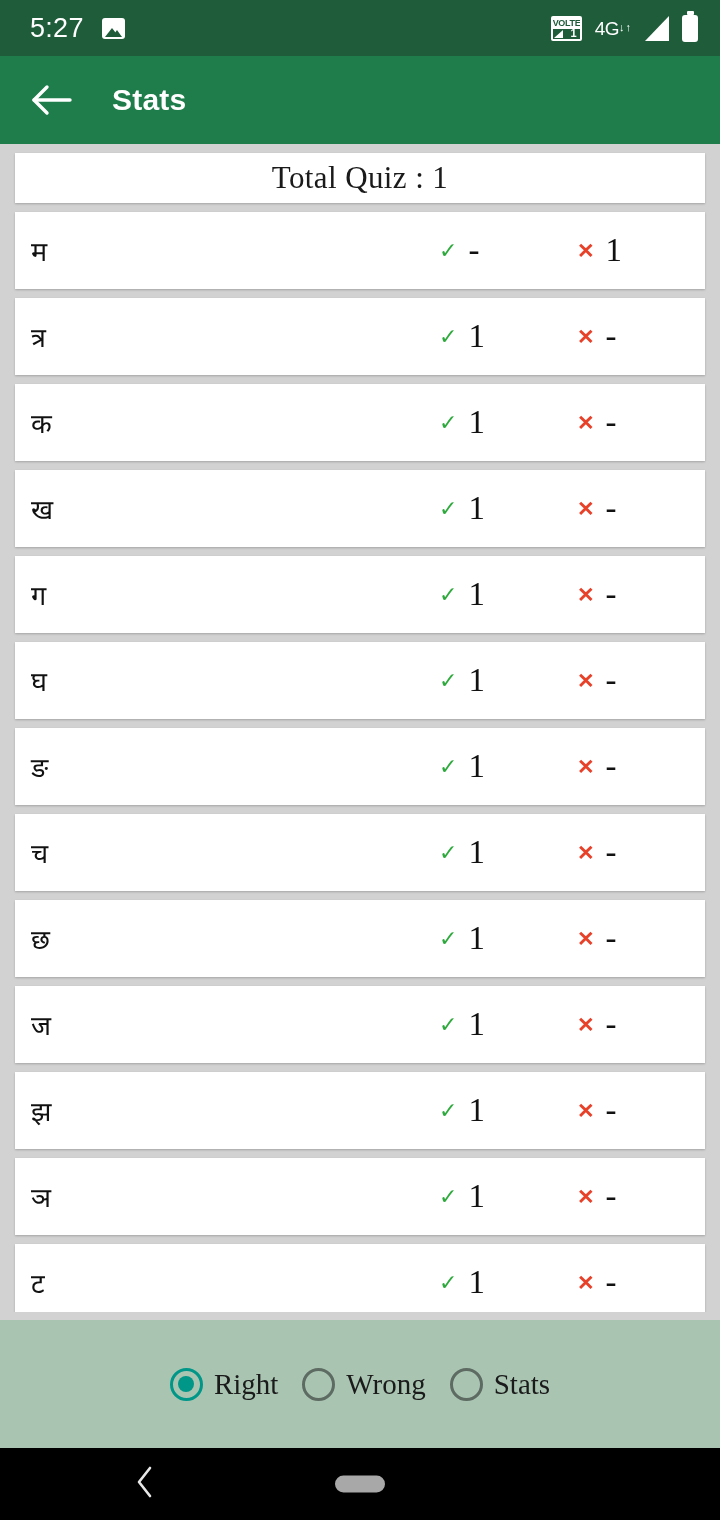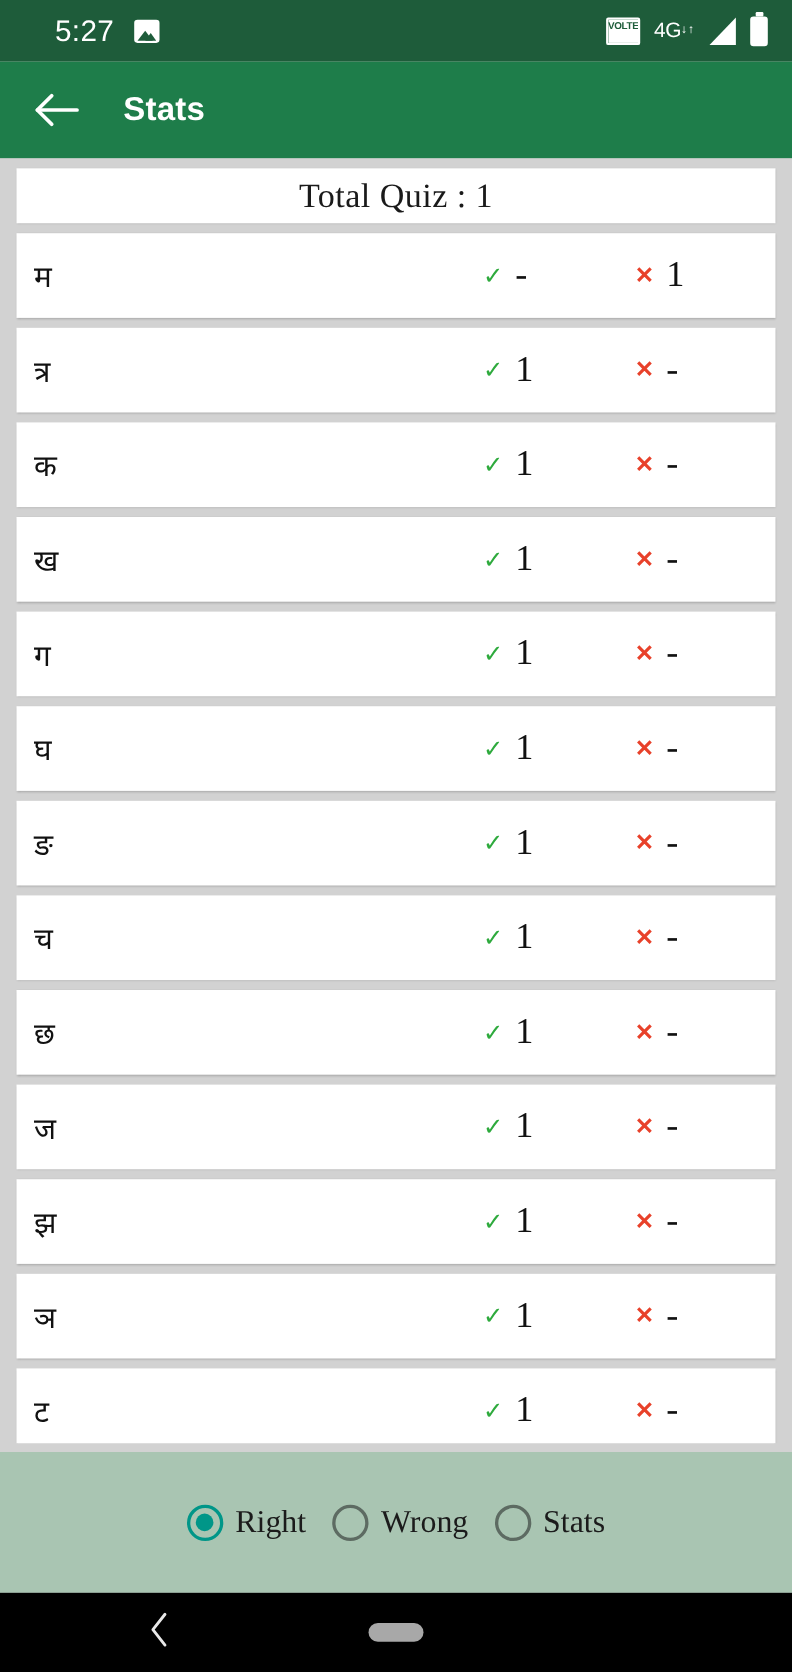--- a/index.html
+++ b/index.html
@@ -19,40 +19,40 @@
   
   #status-bar {
     height:56px;
     background:#1e5c3a;
     display:flex;
     align-items:center;
     justify-content:space-between;
     padding:0 22px 0 30px;
     color:#ffffff;
   }
-  .sb-left { display:flex; align-items:center; gap:18px;margin-left:20px; }
+  .sb-left { display:flex; align-items:center; gap:18px; }
   .sb-time { font-size:27px; font-weight:400; letter-spacing:.3px; color:#fff; }
   .photo-icon {
     width:23px; height:21px; background:#fff; border-radius:3px;
     position:relative; overflow:hidden;
   }
   .photo-icon::before {
     content:""; position:absolute; left:3px; bottom:2px;
     width:0; height:0; border-left:7px solid transparent;
     border-right:7px solid transparent; border-bottom:9px solid #1e5c3a;
   }
   .photo-icon::after {
     content:""; position:absolute; right:3px; bottom:2px;
     width:0; height:0; border-left:5px solid transparent;
     border-right:5px solid transparent; border-bottom:7px solid #1e5c3a;
   }
   .sb-right { display:flex; align-items:center; gap:13px; }
   .volte-icon {
     width:31px; height:25px; border:2px solid #fff; border-radius:2px;
-    display:flex; flex-direction:row; overflow:hidden;
+    display:flex; flex-direction:column; overflow:hidden;
   }
   .volte-top {
     font-size:9px; font-weight:700; line-height:11px; text-align:center;
     letter-spacing:-.3px; color:#1e5c3a; background:#fff;
   }
   .volte-bot {
     flex:1; display:flex; align-items:center; justify-content:space-between;
     padding:0 1px;
   }
   .volte-tri {

